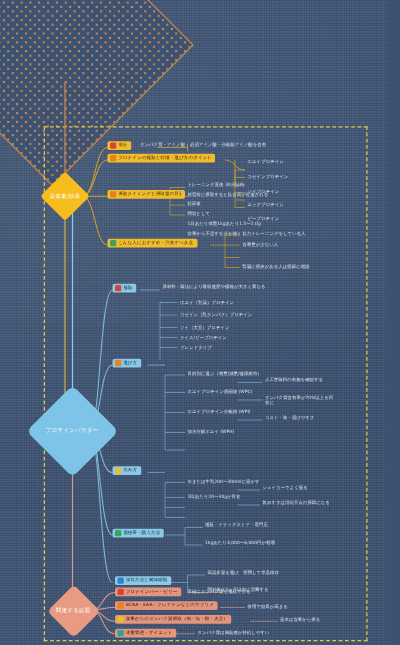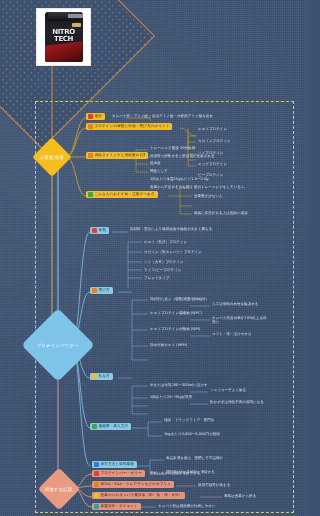--- a/index.html
+++ b/index.html
@@ -126,30 +126,20 @@
   .mk-blue{background:#2f7fd0;}
   .mk-yellow{background:#e8c02a;}
   .mk-teal{background:#27a3a0;}
 </style>
 </head>
 <body>
 
 <div id="canvas">
 
   <div class="img-diamond"></div>
-  <div class="img-holder">
-    <div class="tub">
-      <div class="tub-lid"></div>
-      <div class="tub-tag"></div>
-      <div class="tub-red"></div>
-      <div class="tub-badge"></div>
-      <div class="tub-word">NITRO</div>
-      <div class="tub-word2">TECH</div>
-    </div>
-  </div>
 
   <div class="frame"></div>
 
   <svg class="wires">
 
     <path d="M52,66 L52,140" stroke="#c98a4e" stroke-width="1" fill="none"></path>
 
     <path d="M58,160 L58,480" stroke="#8aa" stroke-width="0" fill="none"></path>
     <path d="M52,150 L52,330" stroke="#e8c93c" stroke-width="0.8" fill="none"></path>
     <path d="M58,170 L58,330" stroke="#8cc9e6" stroke-width="1" fill="none"></path>

